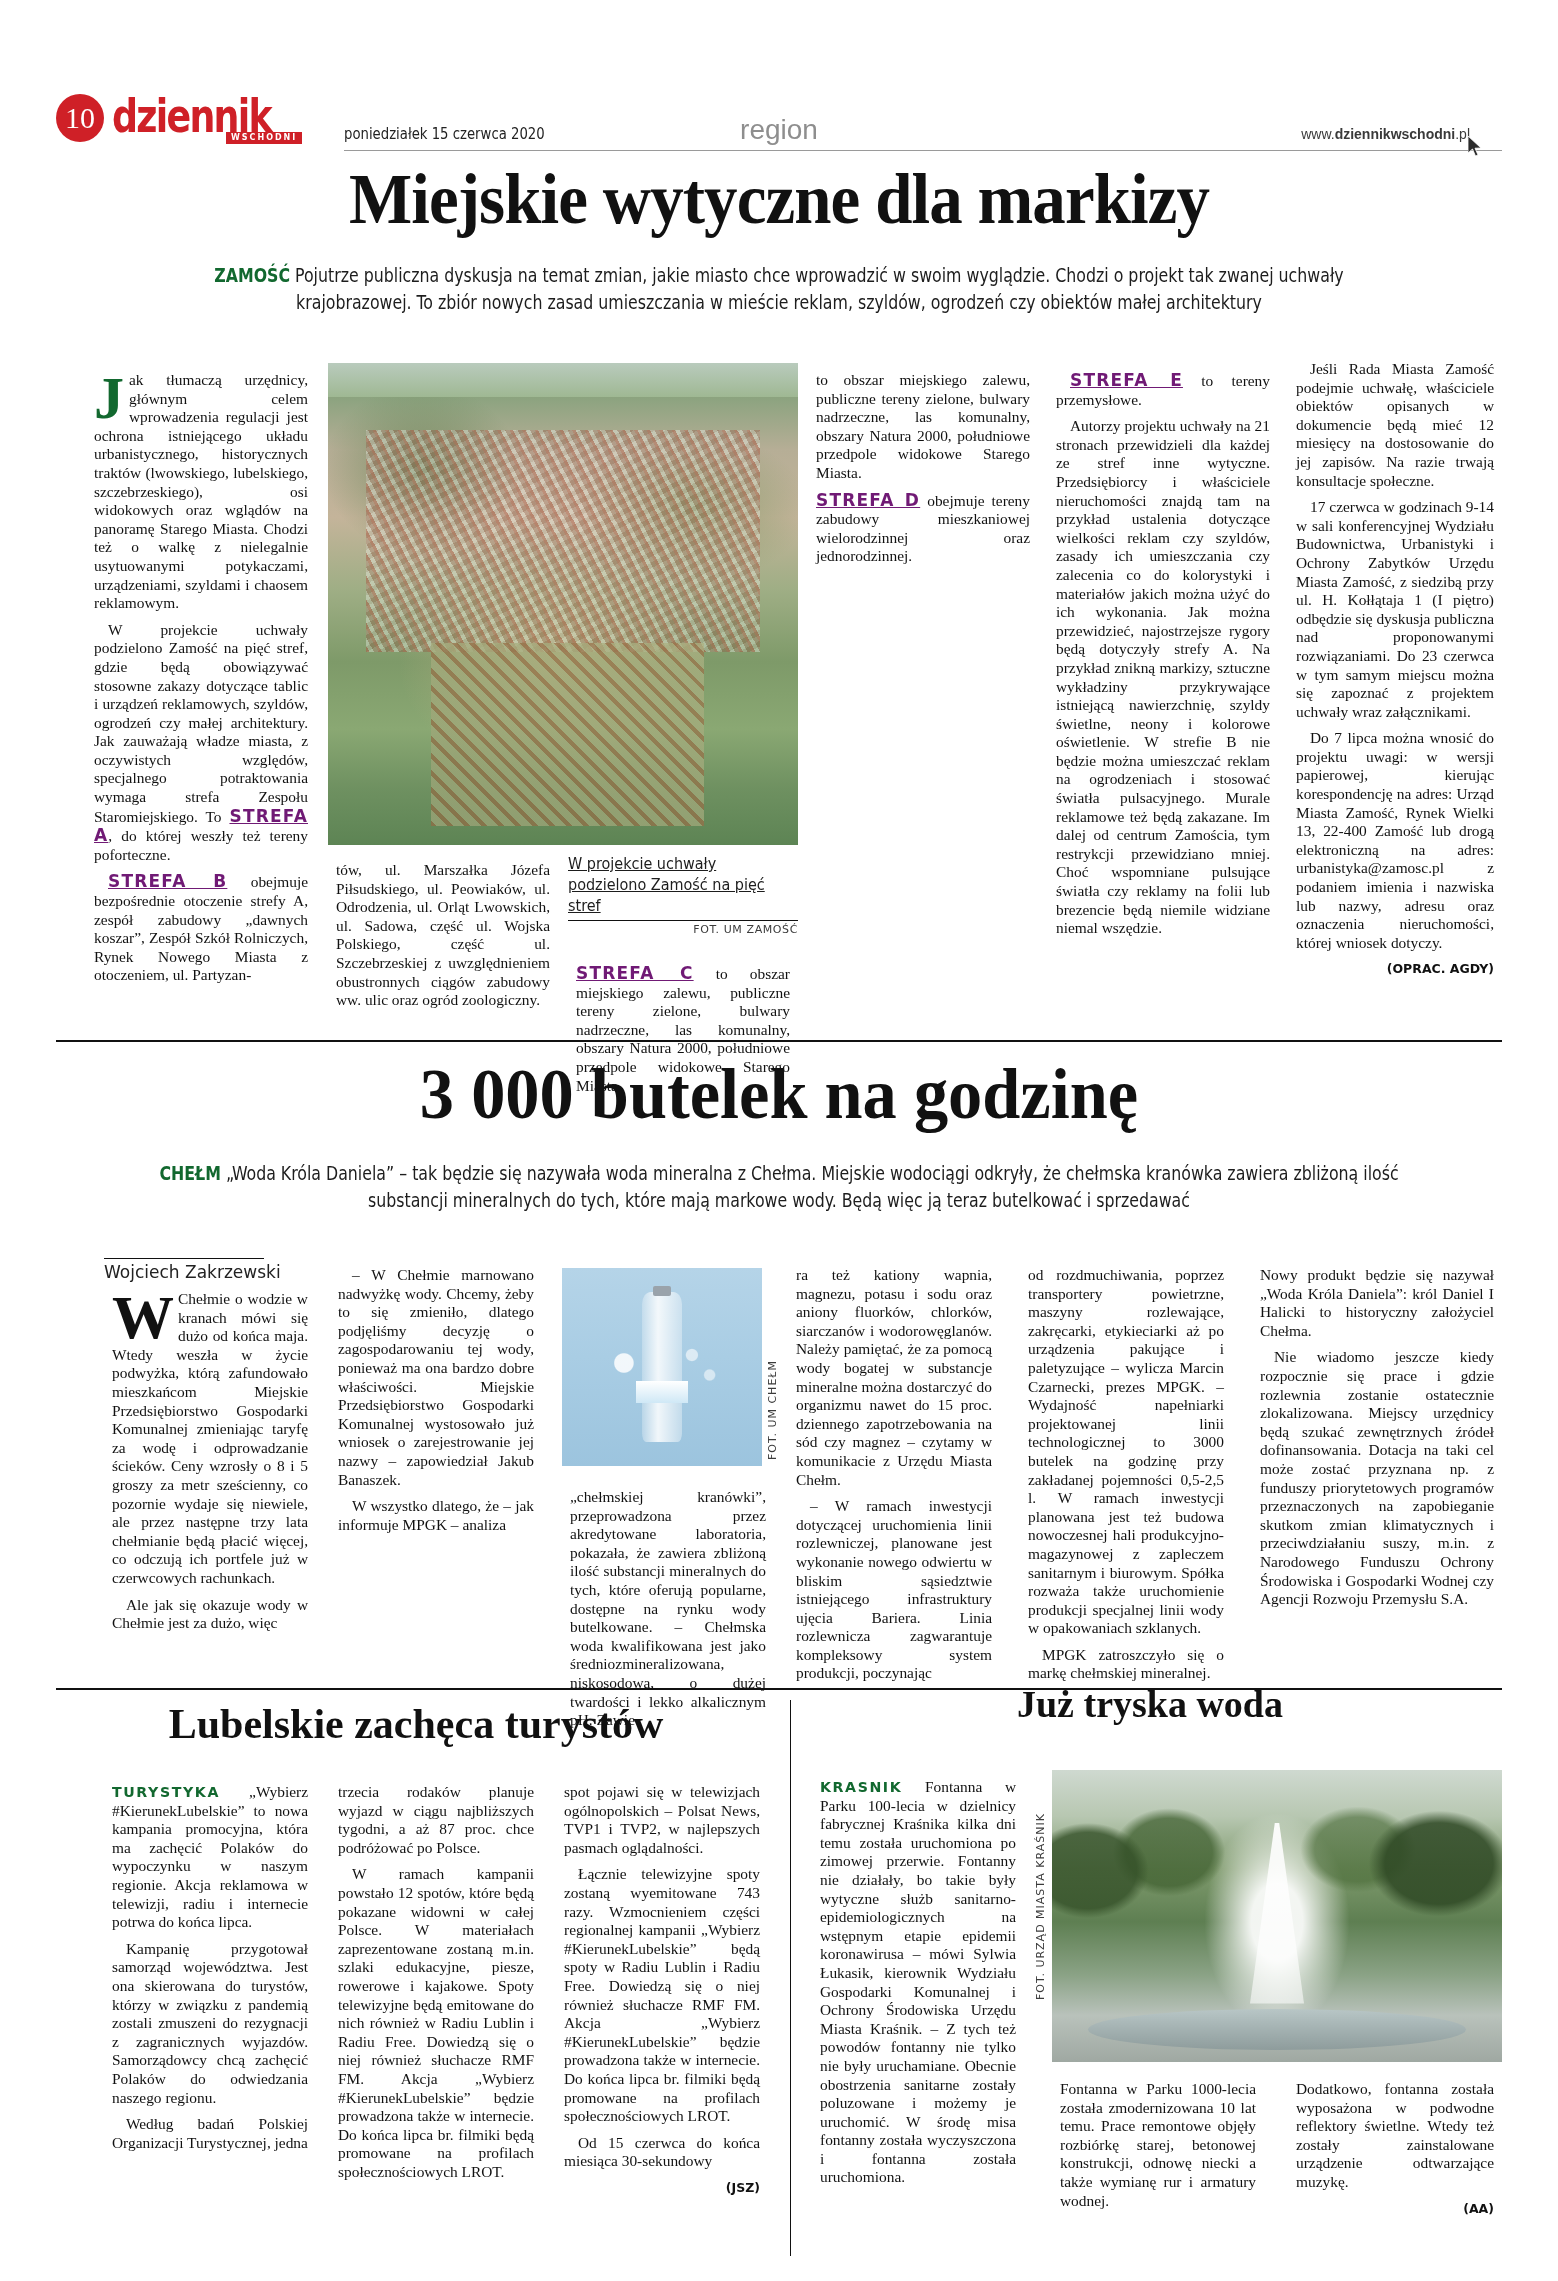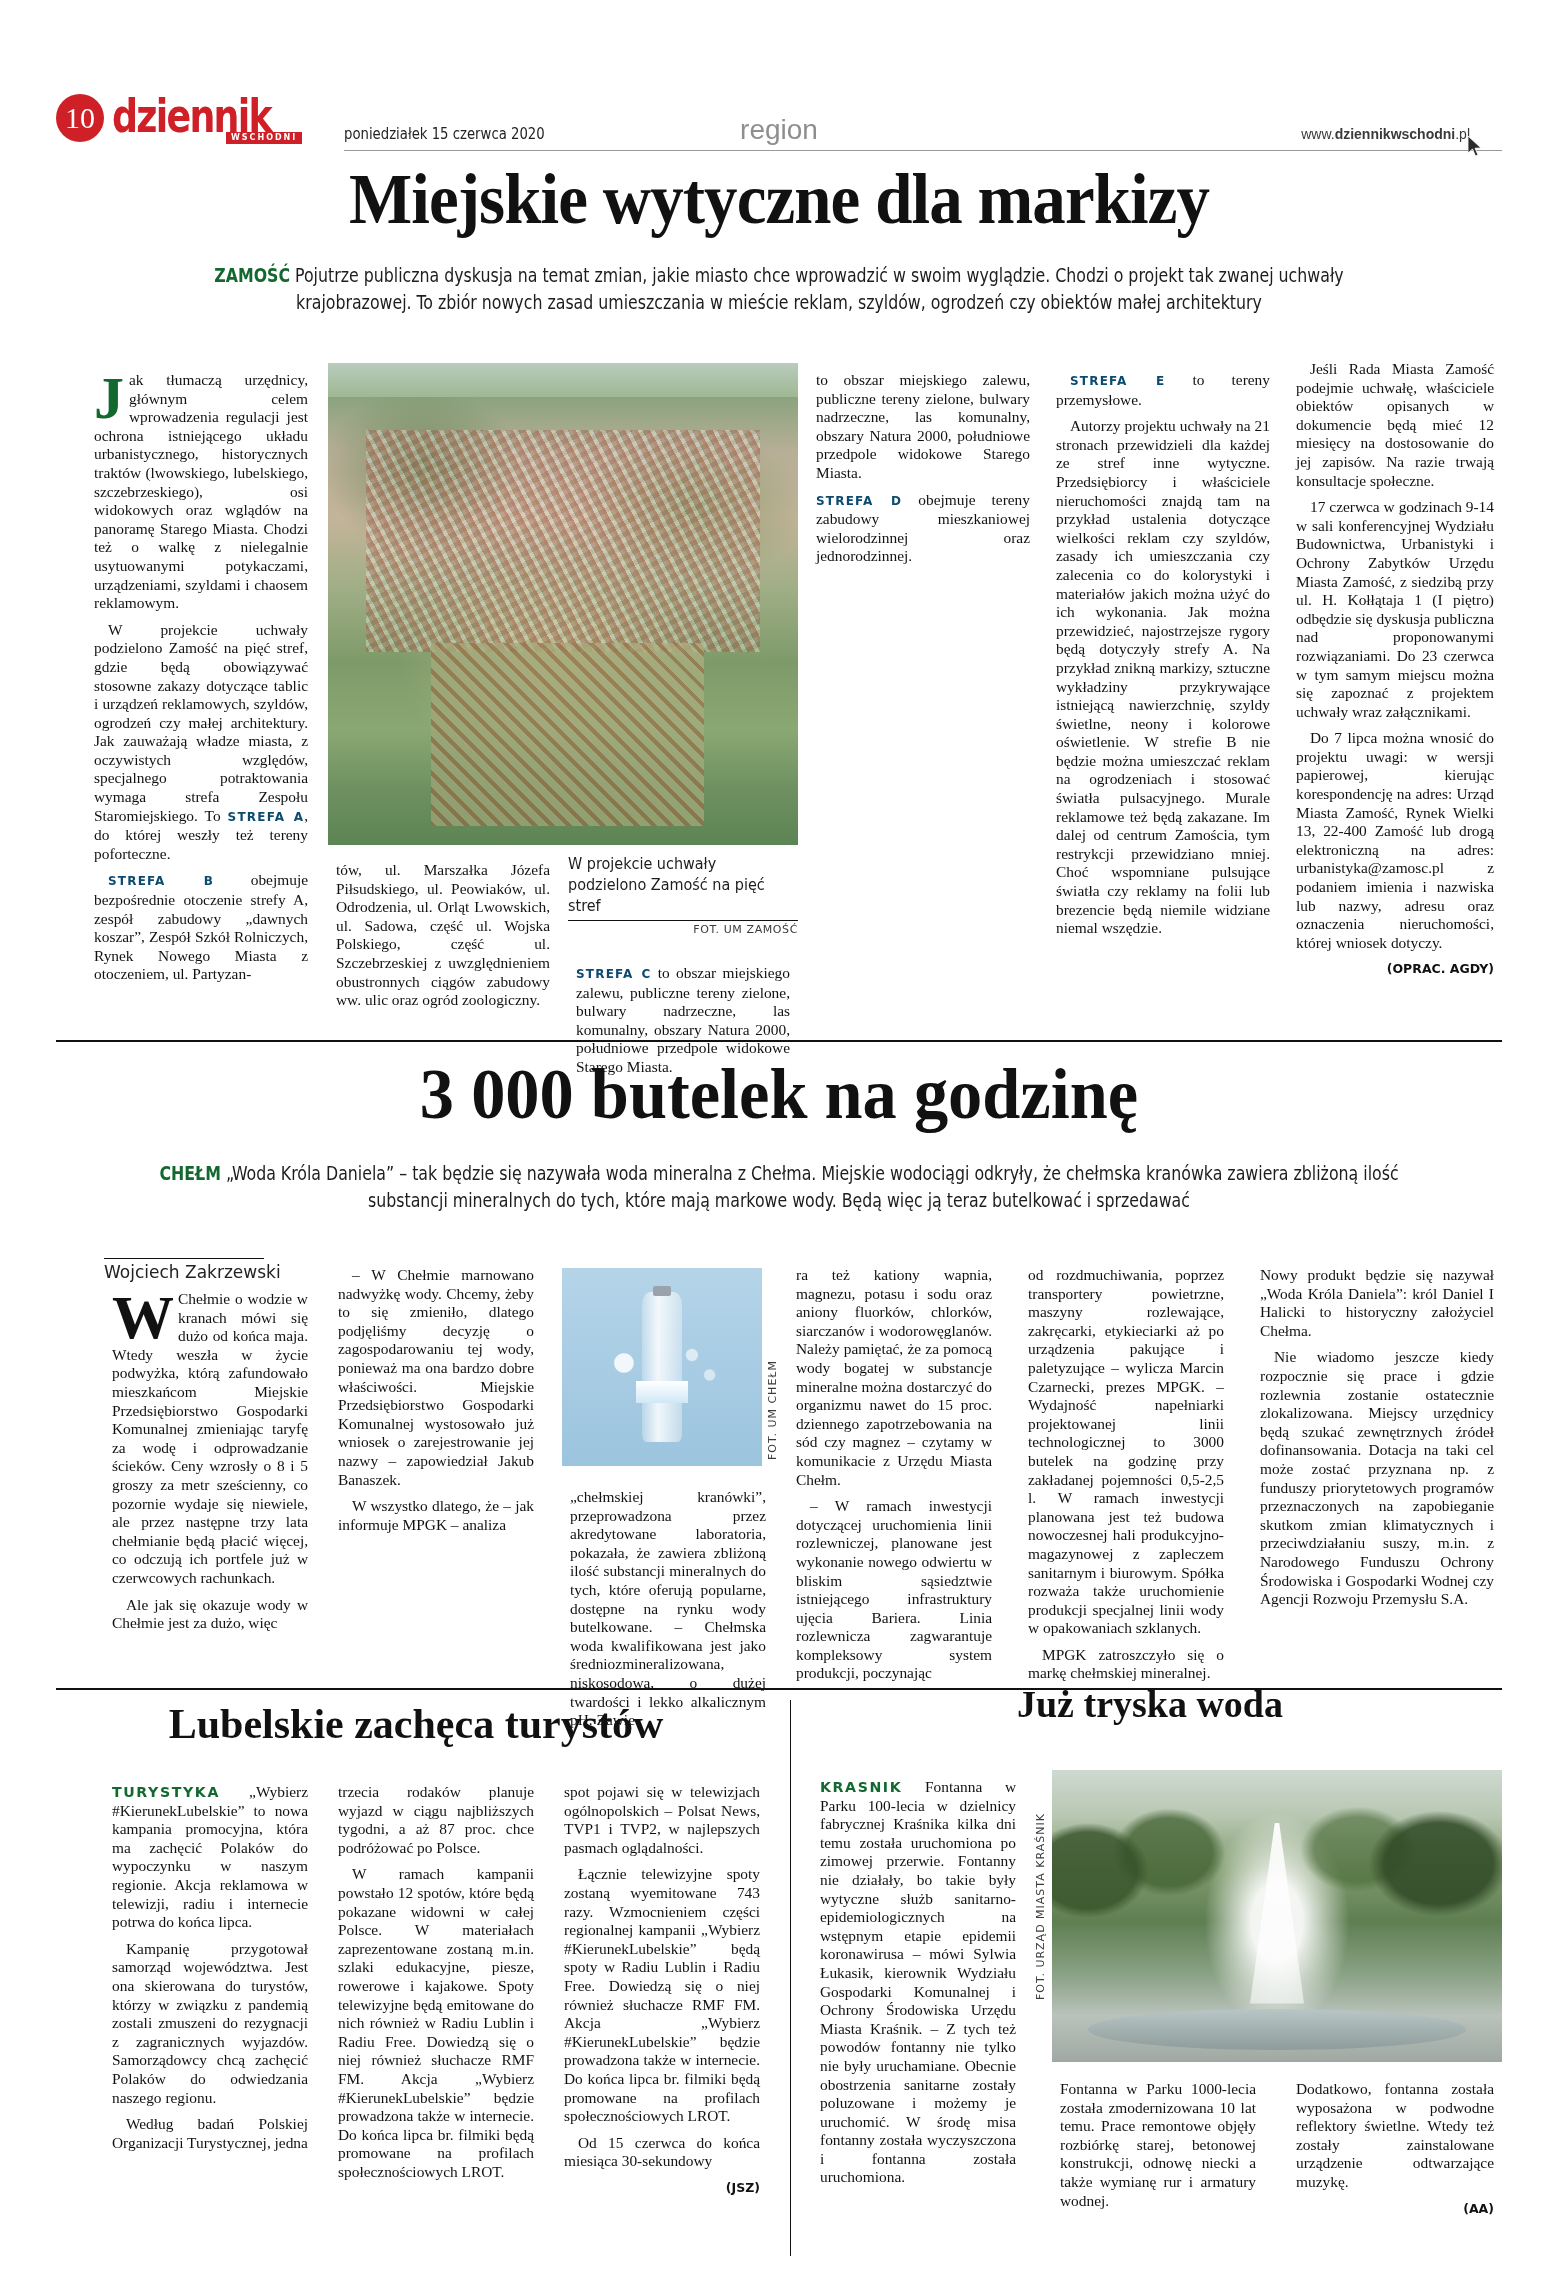--- a/index.html
+++ b/index.html
@@ -88,22 +88,22 @@
   .col p{margin:8px;text-indent:14px;}
   .col p.noind{text-indent:0;}
   .dropcap::first-letter{
     float:left;font-size:60px;line-height:50px;font-weight:bold;
     color:#12682f;padding:2px 5px 0 0;font-family:"Liberation Serif",serif;
   }
   .dropcap-blk::first-letter{
     float:left;font-size:62px;line-height:50px;font-weight:bold;
     color:#111;padding:2px 4px 0 0;font-family:"Liberation Serif",serif;
   }
-  .st{color:#0c4a6e;font-weight:bold;letter-spacing:1.2px;
-      font-family:"DejaVu Sans",sans-serif;font-size:12px;}
+  .st{color:#701a75;font-weight:bold;letter-spacing:1.2px;
+      font-family:"DejaVu Sans",sans-serif;font-size:17px;text-decoration:underline;}
   .byline-rule{position:absolute;height:1px;background:#111;}
   .byline{
     position:absolute;font-family:"DejaVu Sans",sans-serif;
     font-size:17px;color:#222;
   }
   .sig{text-align:right;font-family:"DejaVu Sans",sans-serif;
        font-size:12.5px;font-weight:bold;margin-top:4px;}
 
   
   .photo{position:absolute;overflow:hidden;}
@@ -263,21 +263,21 @@
   <div class="photo aerial" style="left:328px;top:363px;width:470px;height:482px;">
     <div class="sky"></div>
     <div class="roofs"></div>
     <div class="star"></div>
   </div>
 
   <div class="col" style="left:328px;top:853px;width:230px;height:180px;">
     <p class="noind">tów, ul. Marszałka Józefa Piłsudskiego, ul. Peowiaków, ul. Odrodzenia, ul. Orląt Lwowskich, ul. Sadowa, część ul. Wojska Polskiego, część ul. Szczebrzeskiej z uwzględnieniem obustronnych ciągów zabudowy ww. ulic oraz ogród zoologiczny.</p>
   </div>
 
-  <div class="photo-cap" style="left:568px;top:853px;width:230px;">W projekcie uchwały podzielono Zamość na pięć stref</div>
+  <div class="photo-cap" style="left:568px;top:853px;width:230px;text-decoration:underline;">W projekcie uchwały podzielono Zamość na pięć stref</div>
   <div class="hrule" style="left:568px;top:920px;width:230px;"></div>
   <div class="photo-credit" style="left:568px;top:923px;width:230px;">FOT. UM ZAMOŚĆ</div>
 
   <div class="col" style="left:568px;top:956px;width:230px;height:80px;">
     <p class="noind"><span class="st">STREFA C</span><span> to obszar miejskiego zalewu, publiczne tereny zielone, bulwary nadrzeczne, las komunalny, obszary Natura 2000, południowe przedpole widokowe Starego Miasta.</span></p>
   </div>
 
   <div class="col" style="left:808px;top:363px;width:230px;height:672px;">
     <p class="noind"><span> to obszar miejskiego zalewu, publiczne tereny zielone, bulwary nadrzeczne, las komunalny, obszary Natura 2000, południowe przedpole widokowe Starego Miasta.</span></p>
     <p class="noind"><span class="st">STREFA D</span><span> obejmuje tereny zabudowy mieszkaniowej wielorodzinnej oraz jednorodzinnej.</span></p>

